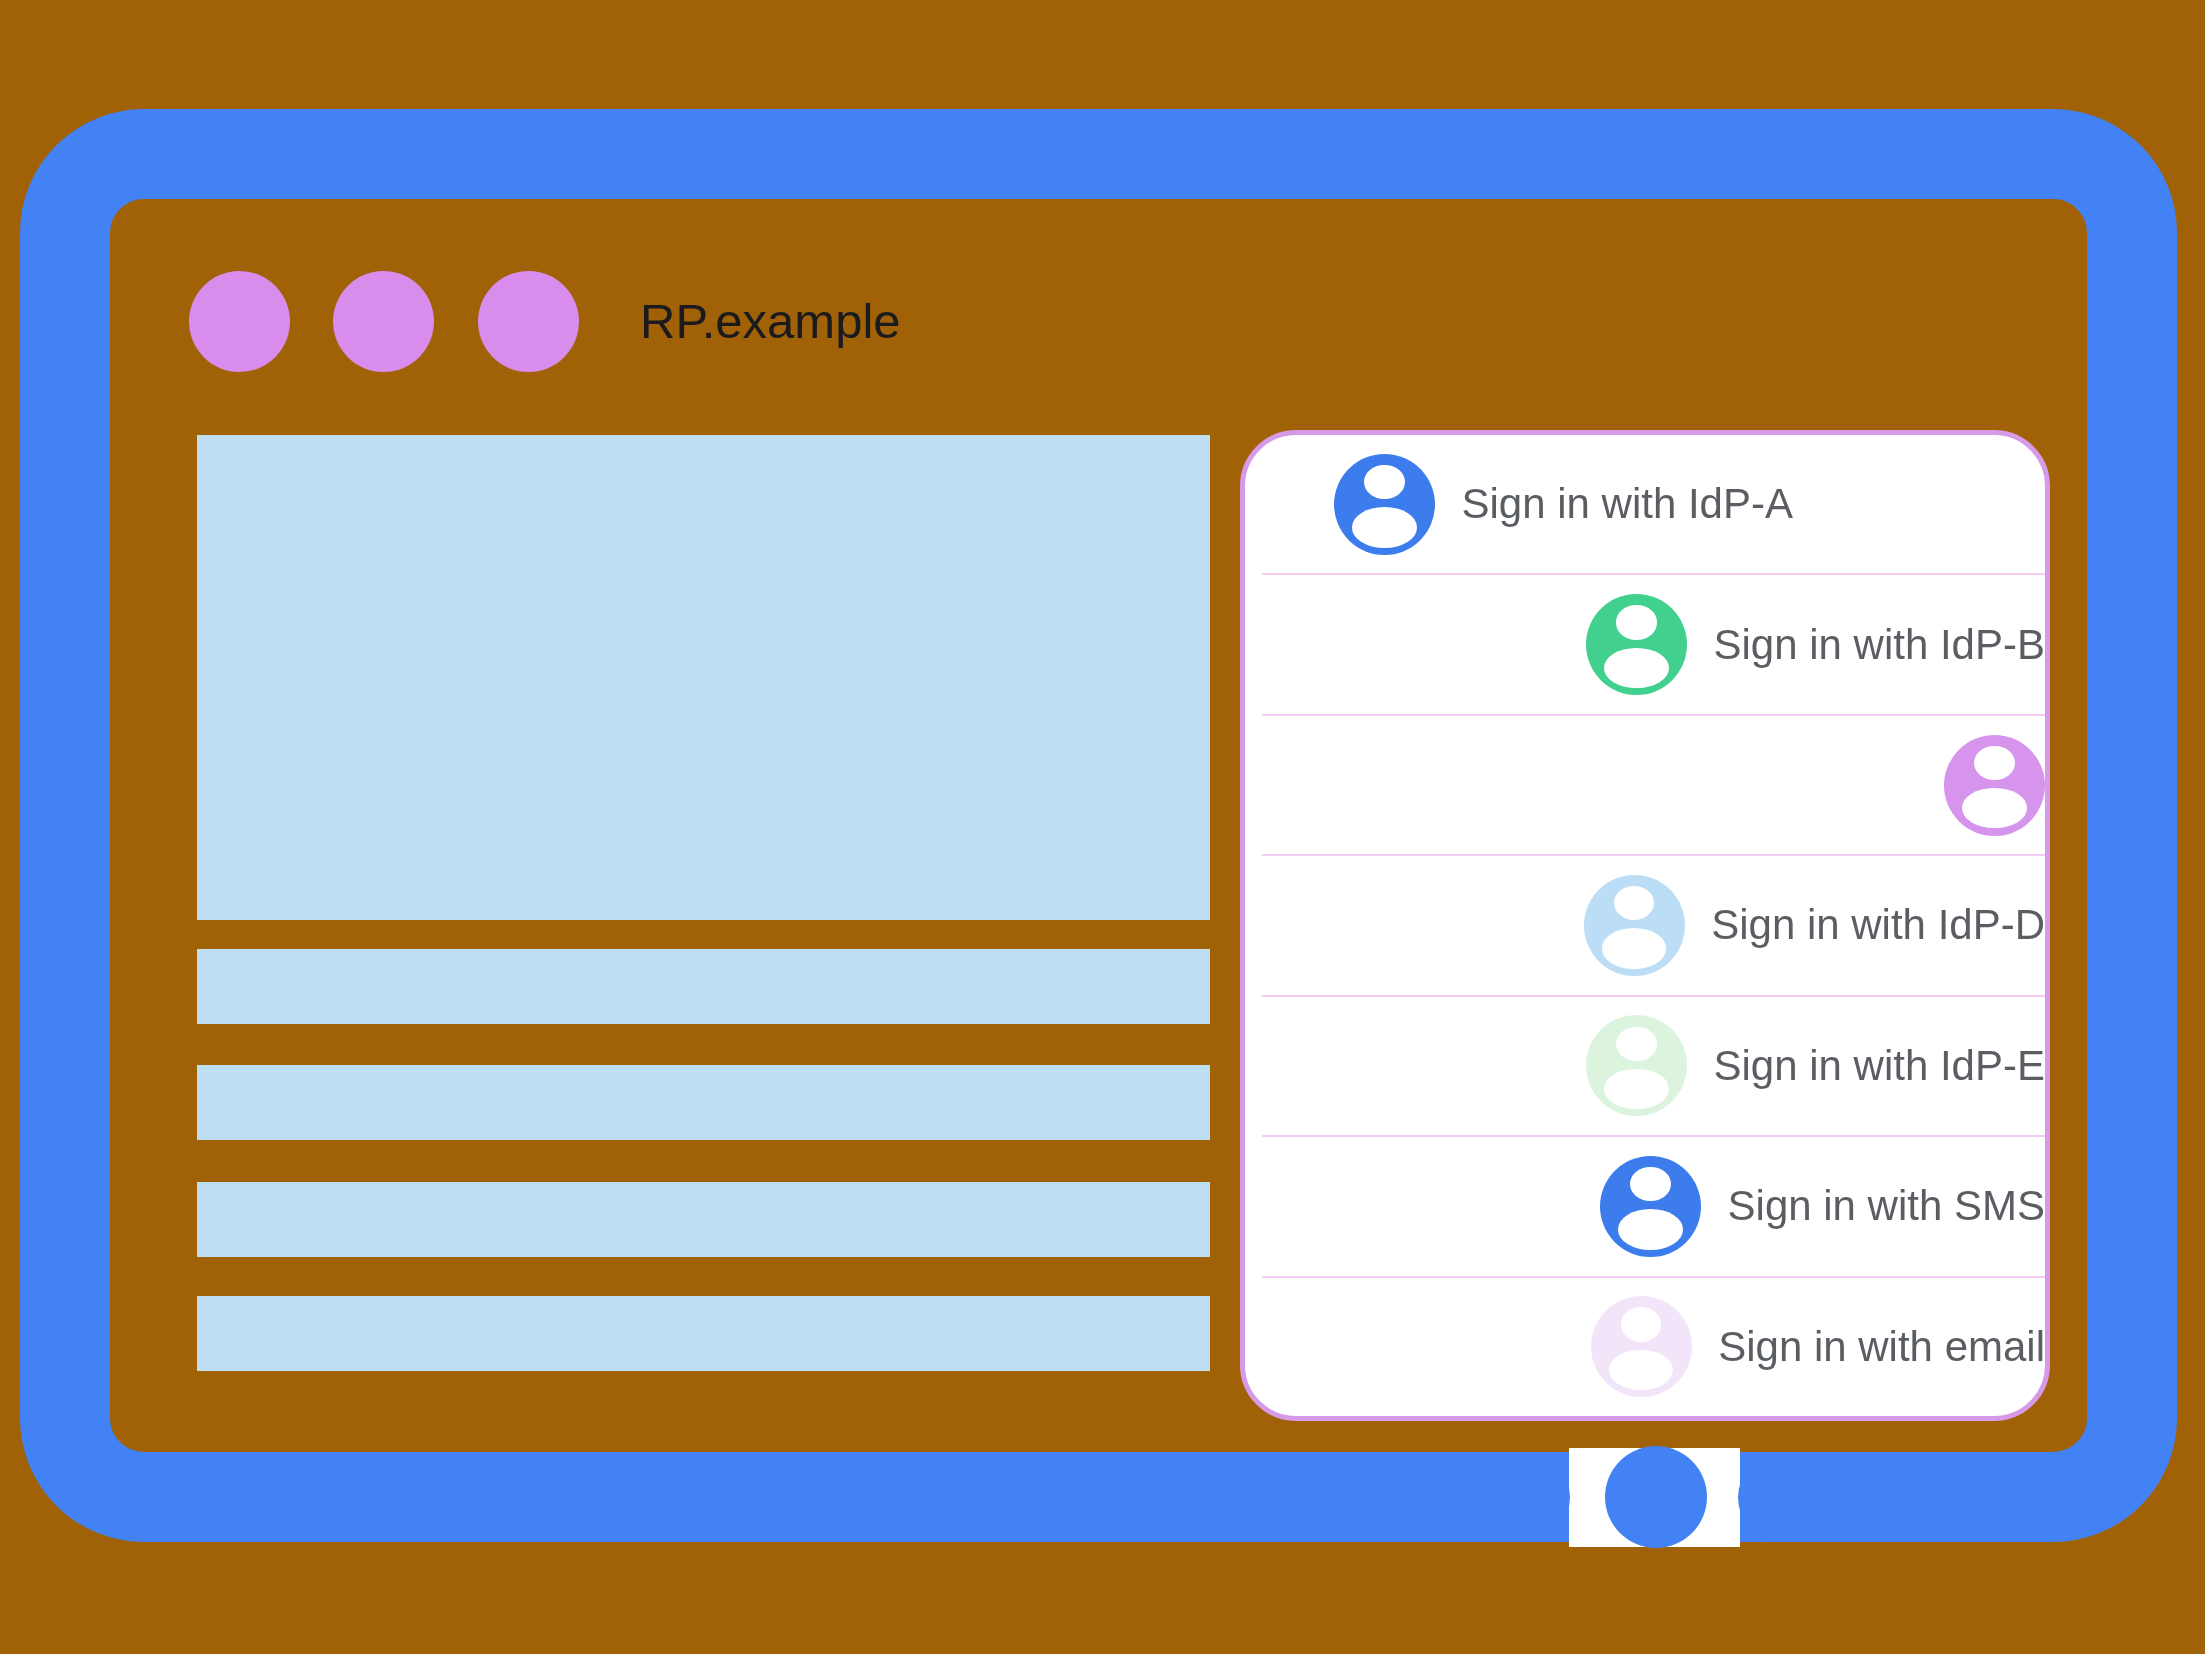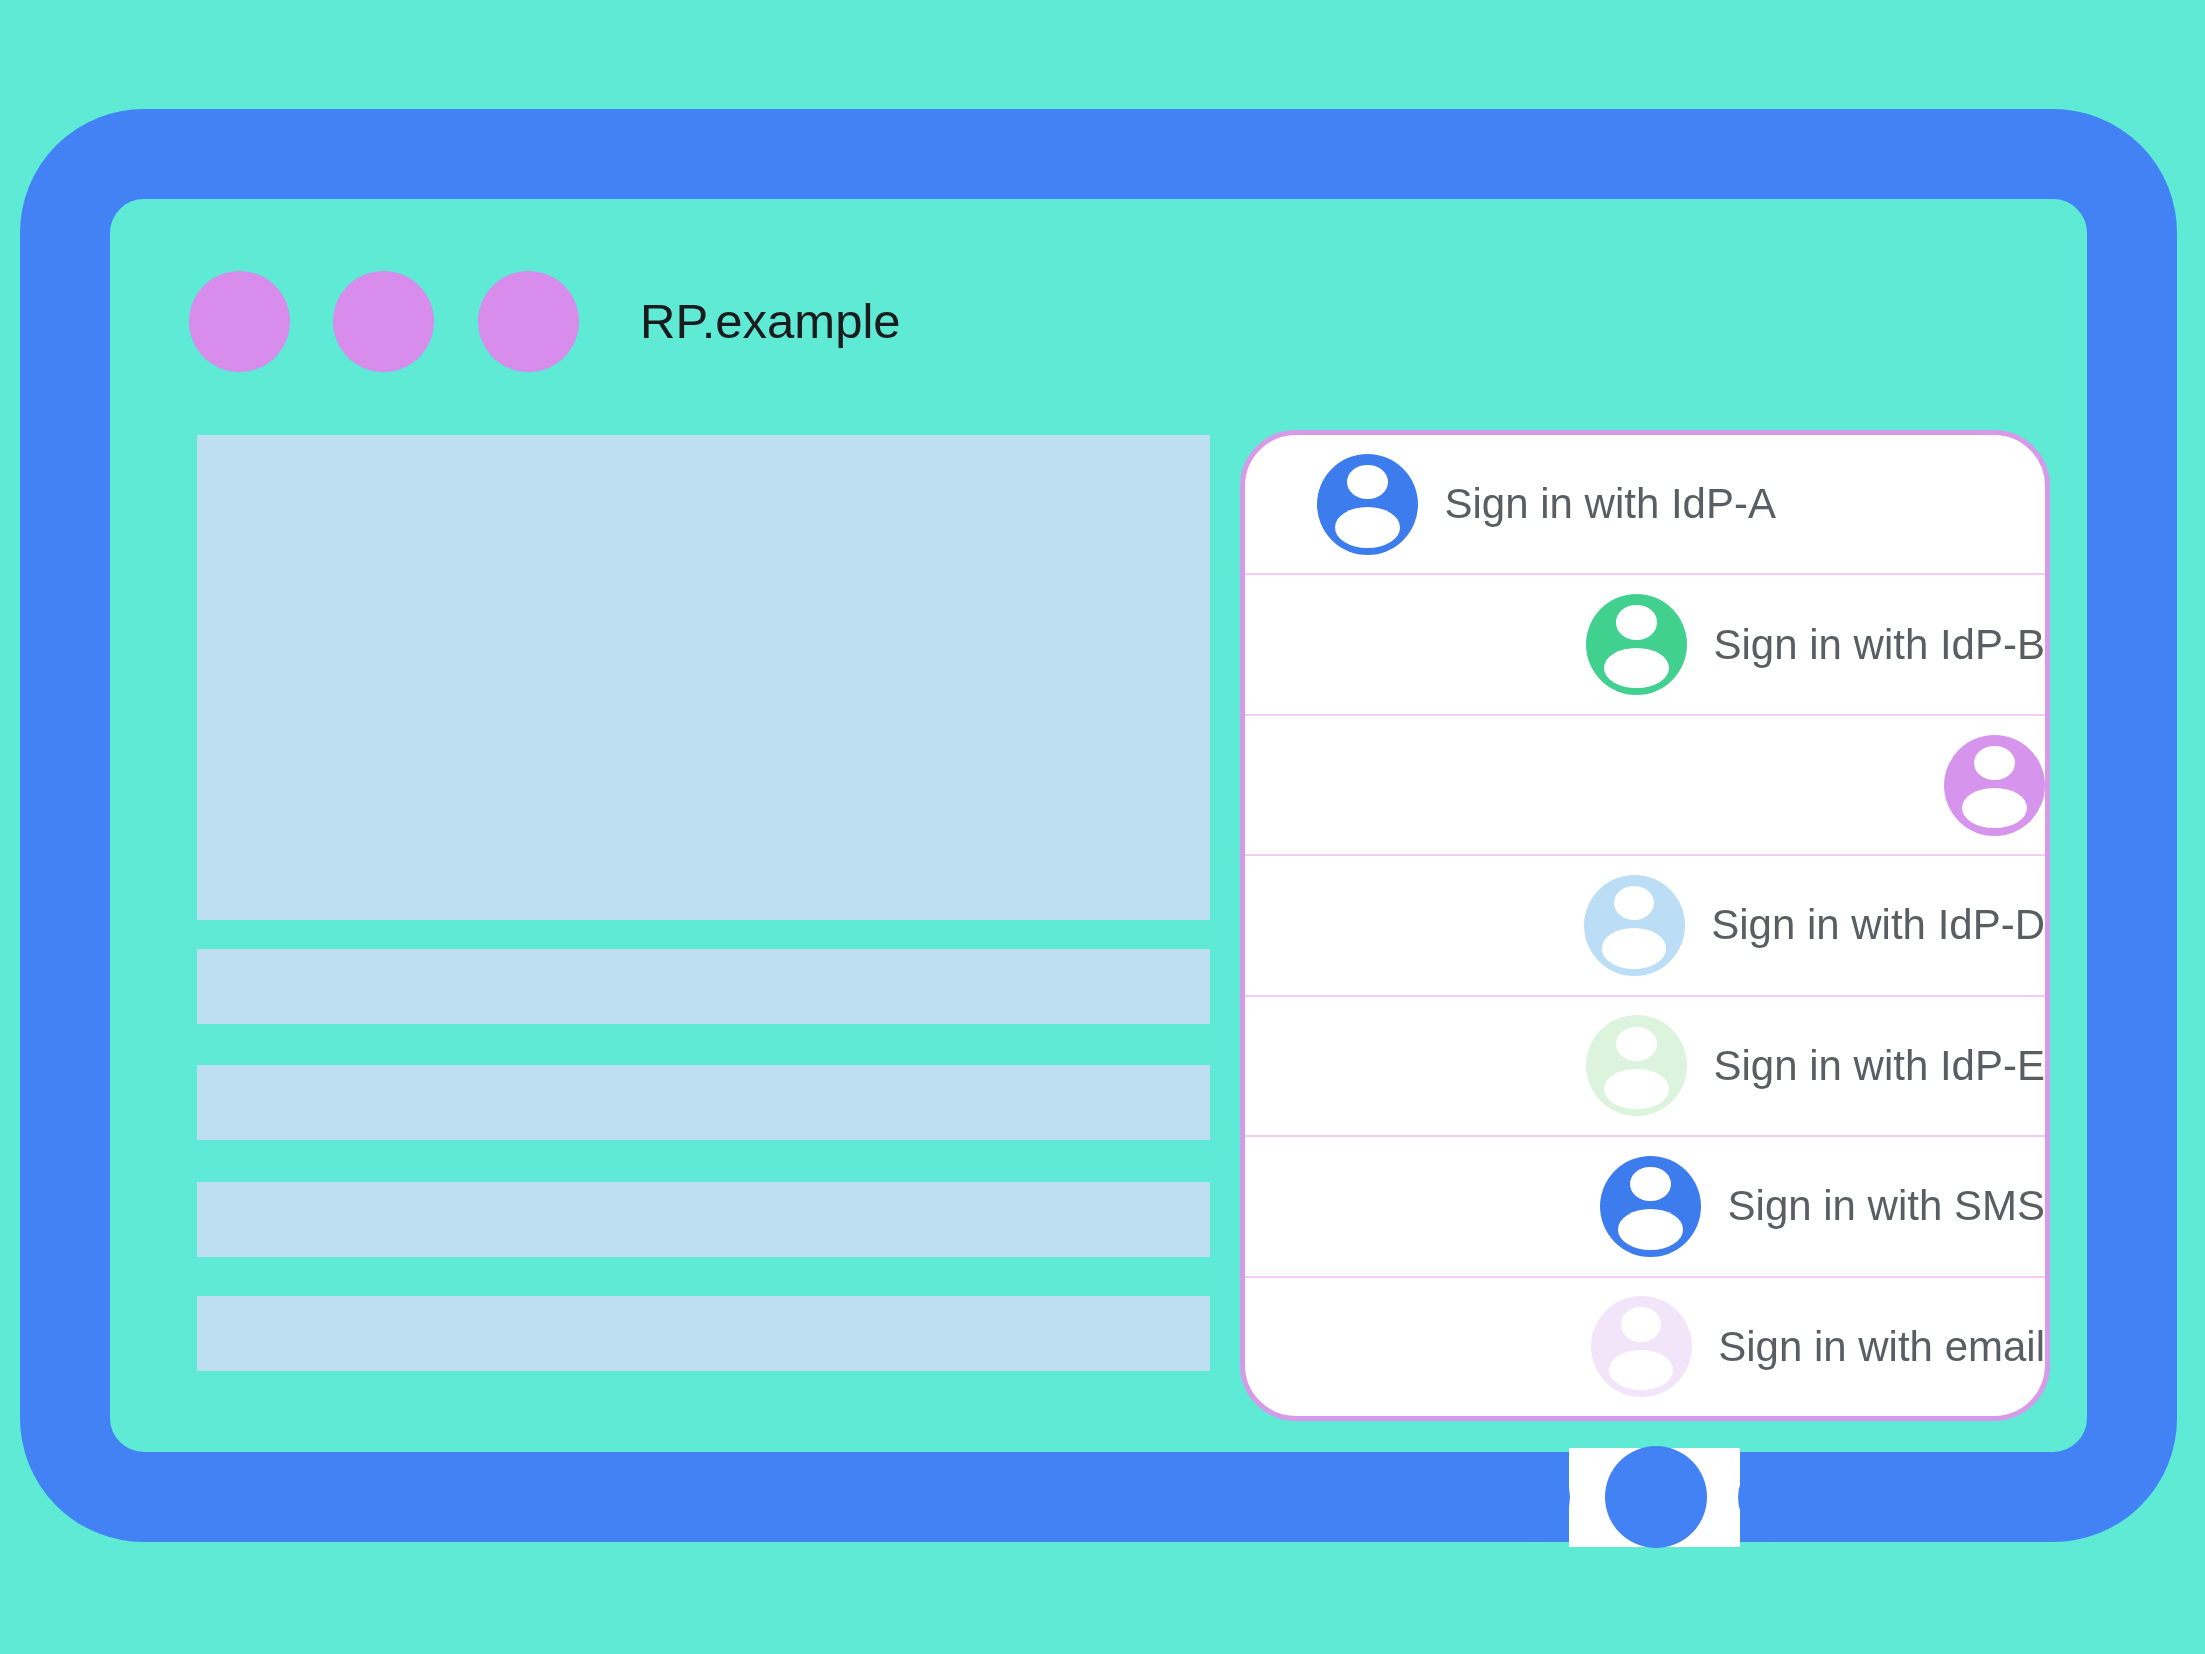--- a/index.html
+++ b/index.html
@@ -1,17 +1,17 @@
 <!DOCTYPE html>
 <html style="font-size:14px"><head>
 <meta charset="utf-8">
 <style>
   html,body{margin:0;padding:0;background:#ffffff;}
   #canvas{
-    position:relative;width:2206px;height:1654px;background:#5eead4;overflow:hidden;
+    position:relative;width:2206px;height:1654px;background:#a16207;overflow:hidden;
     font-family:"Liberation Sans", sans-serif;
   }
   .abs{position:absolute;}
 
   
   .frame-ring{
     left:20px;top:109px;width:2157px;height:1433px;box-sizing:border-box;
     border:90px solid var(--frame);border-radius:124px;background:transparent;
   }
   .gap-cover{left:1569px;top:1448px;width:171px;height:99px;background:#ffffff;}
@@ -28,21 +28,21 @@
     letter-spacing:0px;font-weight:500;white-space:nowrap;}
 
   
   .hero{left:197px;top:435px;width:1013px;height:485px;background:var(--ph);}
   .bar{left:197px;width:1013px;height:75px;background:var(--ph);}
 
   
   .panel{
     left:1240px;top:430px;width:810px;height:991px;box-sizing:border-box;
     border:5.3px solid var(--panel-border);border-radius:56px;background:#ffffff;
-    display:flex;flex-direction:column;overflow:hidden;
+    display:flex;flex-direction:column;overflow:hidden;padding-left:17px;
   }
   .row{flex:1 1 0;display:flex;align-items:center;padding-left:72px;box-sizing:border-box;}
   .row + .row{border-top:2.6px solid var(--divider);justify-content:flex-end;}
   .avatar{position:relative;width:101px;height:101px;border-radius:50%;flex:0 0 101px;
     overflow:hidden;}
   .avatar .head{position:absolute;left:30%;top:11%;width:40%;height:34%;
     background:#ffffff;border-radius:50%;}
   .avatar .torso{position:absolute;left:18%;top:53%;width:64%;height:40%;
     background:#ffffff;border-radius:50%;}
   .row .label{margin-left:26.5px;font-size:42px;color:#5a5e63;font-weight:500;

